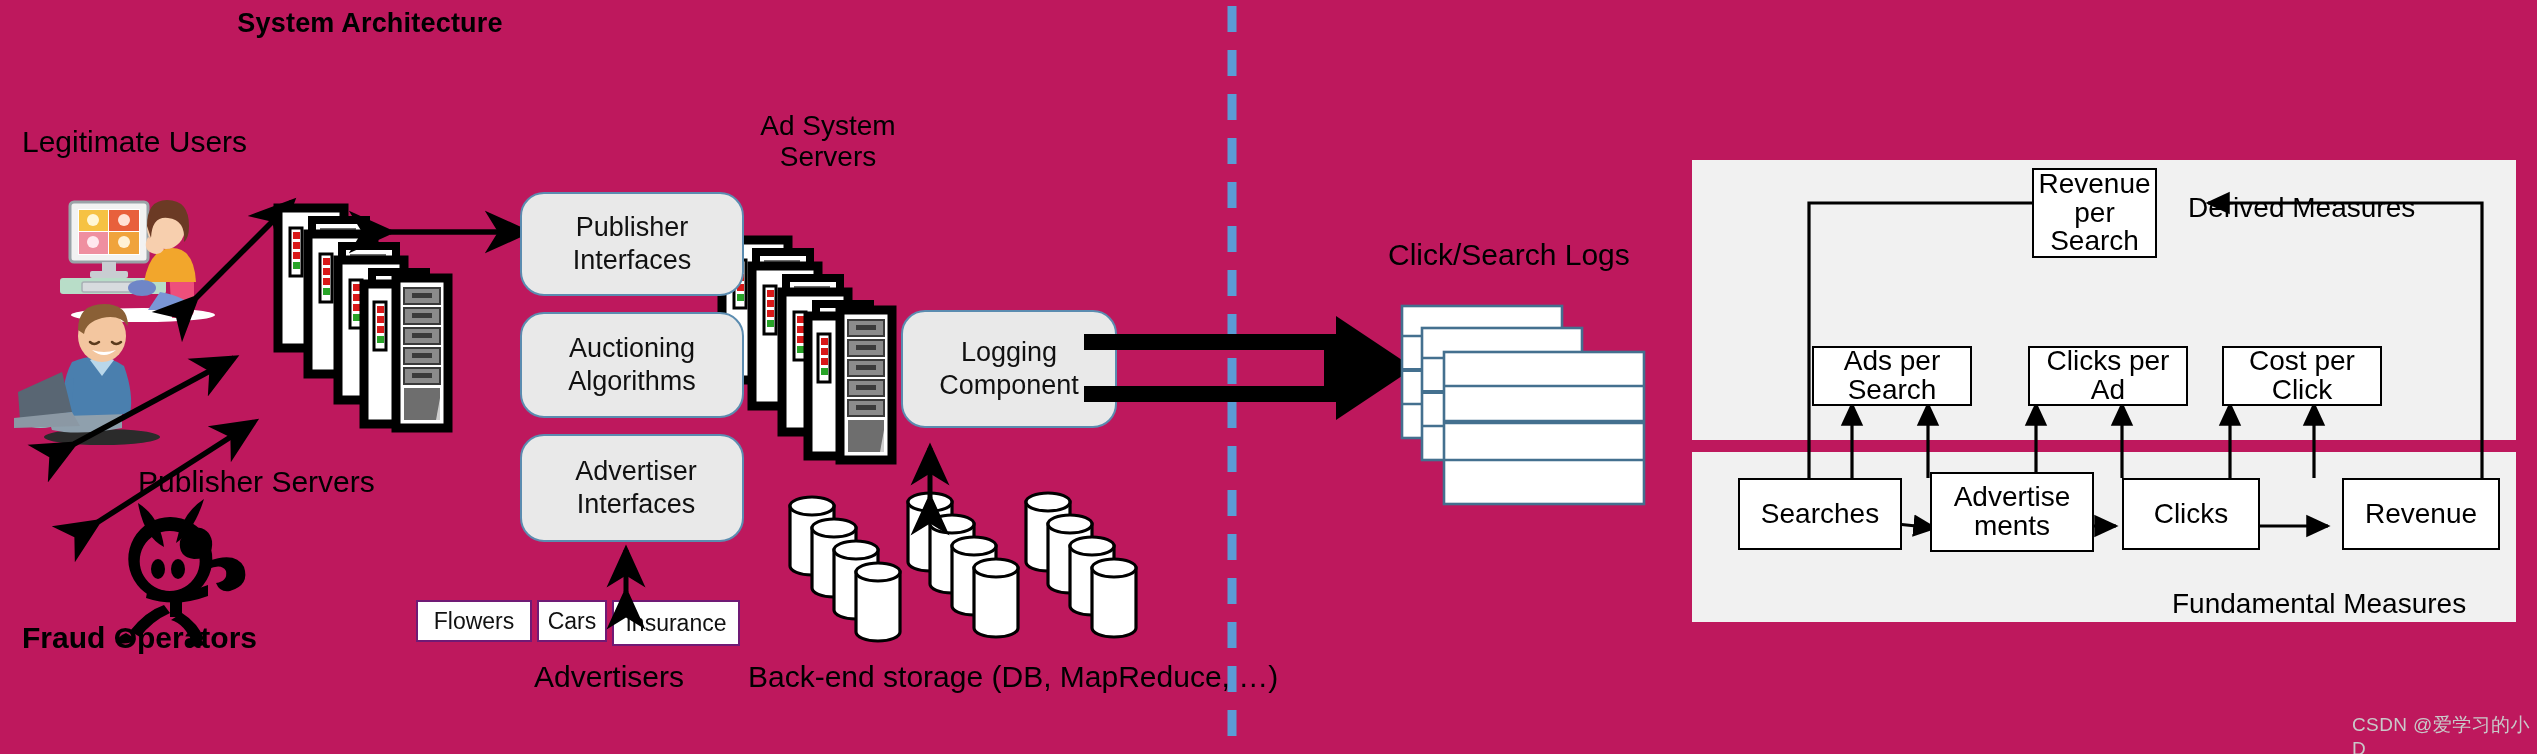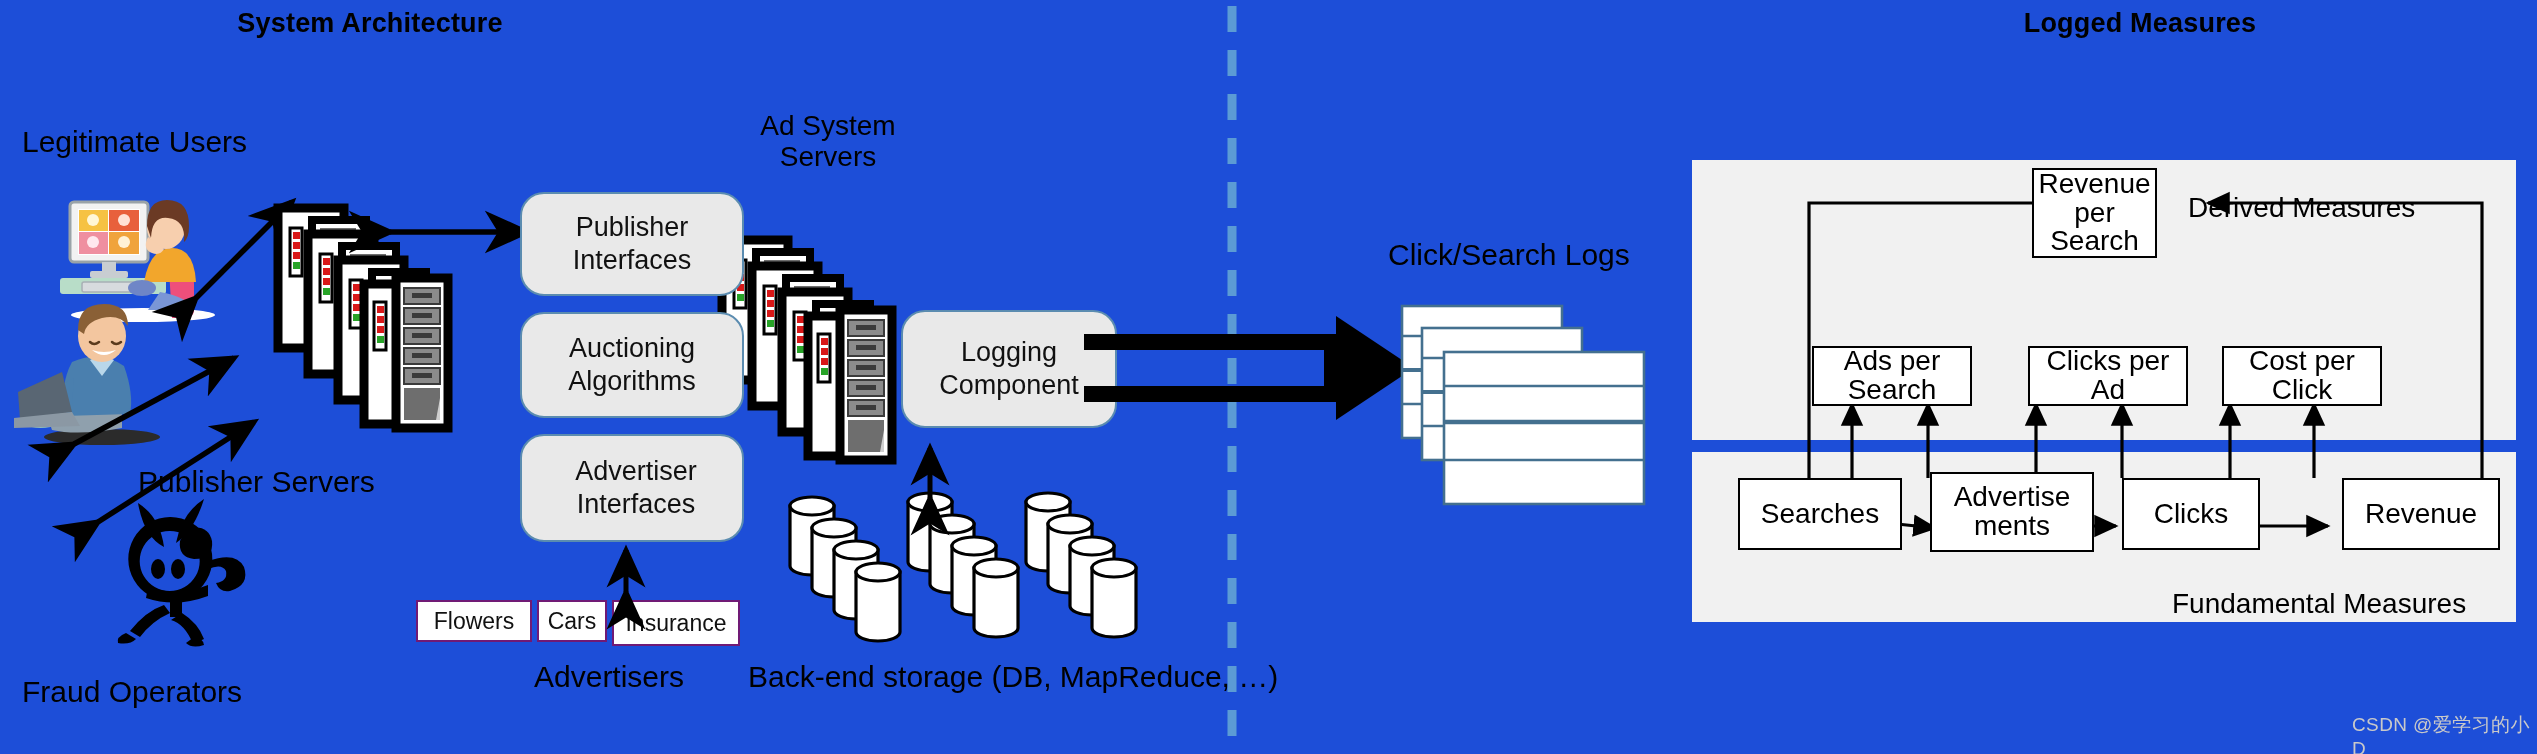--- a/index.html
+++ b/index.html
@@ -1,17 +1,17 @@
 <!DOCTYPE html>
 <html><head>
 <meta charset="utf-8">
 <style>
   html,body{margin:0;padding:0;background:#ffffff;}
   body{font-family:"Liberation Sans","DejaVu Sans",sans-serif;color:#000;}
-  #root{position:relative;width:2537px;height:754px;overflow:hidden;background:#1d4ed8;}
+  #root{position:relative;width:2537px;height:754px;overflow:hidden;background:#be185d;}
   .abs{position:absolute;}
   .ttl{font-weight:bold;font-size:27px;letter-spacing:.2px;text-align:center;}
   .lbl{font-size:28px;line-height:1.12;}
   .lbl-lg{font-size:30px;}
   
   .rbox{background:#e9e9e9;border:2px solid #5b8cb0;border-radius:24px;
         display:flex;align-items:center;justify-content:center;text-align:center;
         font-size:27px;line-height:1.22;color:#111;box-sizing:border-box;}
   
   .adv{border:2px solid #701a75;background:#fff;display:flex;align-items:center;
@@ -23,21 +23,20 @@
   .panel{background:#f1f1f1;}
   .wm{color:#c9c9c9;font-size:19px;letter-spacing:.4px;}
   svg{display:block;overflow:visible;}
 </style>
 </head>
 <body>
 
 <div id="root">
 
   <div class="abs ttl" style="left:160px;top:8px;width:420px;">System Architecture</div>
-  <div class="abs ttl" style="left:1930px;top:8px;width:420px;">Logged Measures</div>
 
   <svg class="abs" style="left:1225px;top:0;width:14px;height:754px;">
     <line x1="7" y1="6" x2="7" y2="748" stroke="#5b9bd5" stroke-width="9" stroke-dasharray="26 18" stroke-linecap="butt"></line>
   </svg>
 
   <div class="abs lbl lbl-lg" style="left:22px;top:125px;">Legitimate Users</div>
 
   <svg class="abs" style="left:48px;top:182px;width:188px;height:140px;" viewBox="0 0 188 140">
     <ellipse cx="95" cy="133" rx="72" ry="7" fill="#fff"></ellipse>
 
@@ -129,21 +128,21 @@
 
       <path d="M62 106 l12 0 l0 16 l-12 0 z"></path>
 
       <path d="M62 118 q-18 8 -30 24 l-10 -6 q16 -20 34 -26 z"></path>
       <path d="M74 118 q16 10 22 26 l-11 5 q-8 -20 -22 -24 z"></path>
 
       <path d="M18 138 q-10 4 -8 10 q12 2 18 -4 z"></path>
       <path d="M86 142 q10 2 10 8 q-12 4 -18 -2 z"></path>
     </g>
   </svg>
-  <div class="abs lbl lbl-lg" style="left:22px;top:675px;">Fraud Operators</div>
+  <div class="abs lbl lbl-lg" style="left:22px;top:621px;font-weight:bold;">Fraud Operators</div>
 
   <svg class="abs" style="left:276px;top:206px;width:180px;height:230px;" viewBox="0 0 180 230">
     <g>
 
       <g transform="translate(0,0)">
         <rect x="2" y="2" width="66" height="140" fill="#fff" stroke="#000" stroke-width="9"></rect>
         <rect x="14" y="22" width="12" height="48" fill="#fff" stroke="#000" stroke-width="3"></rect>
         <rect x="17" y="26" width="7" height="7" fill="#d81818"></rect>
         <rect x="17" y="36" width="7" height="7" fill="#d81818"></rect>
         <rect x="17" y="46" width="7" height="7" fill="#d81818"></rect>

